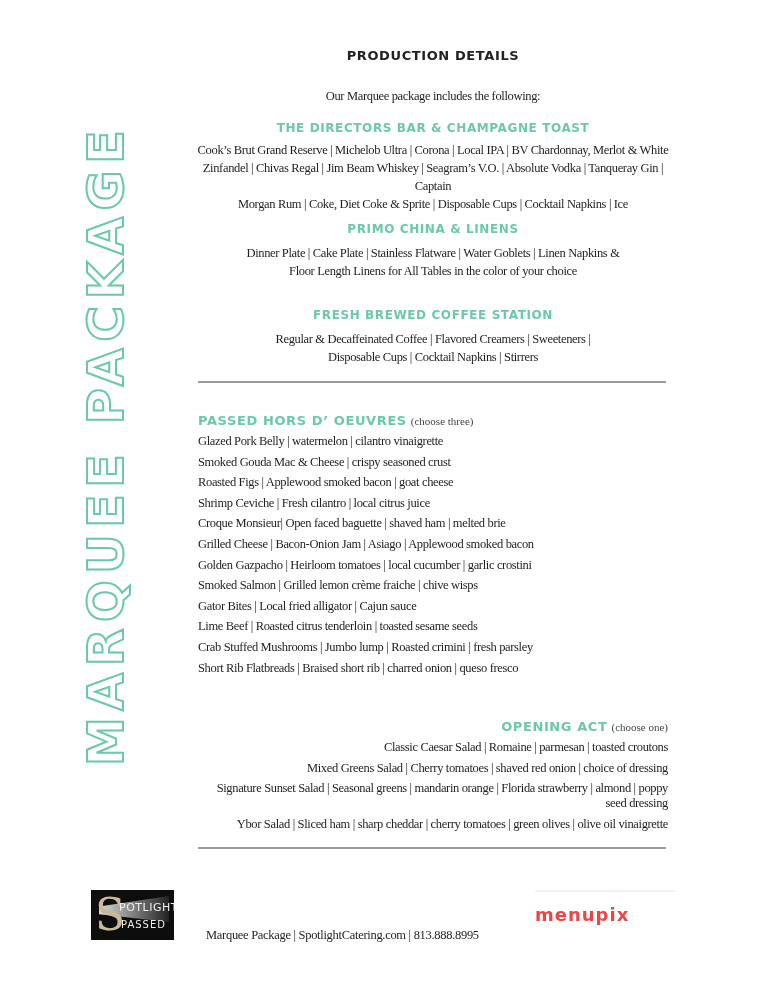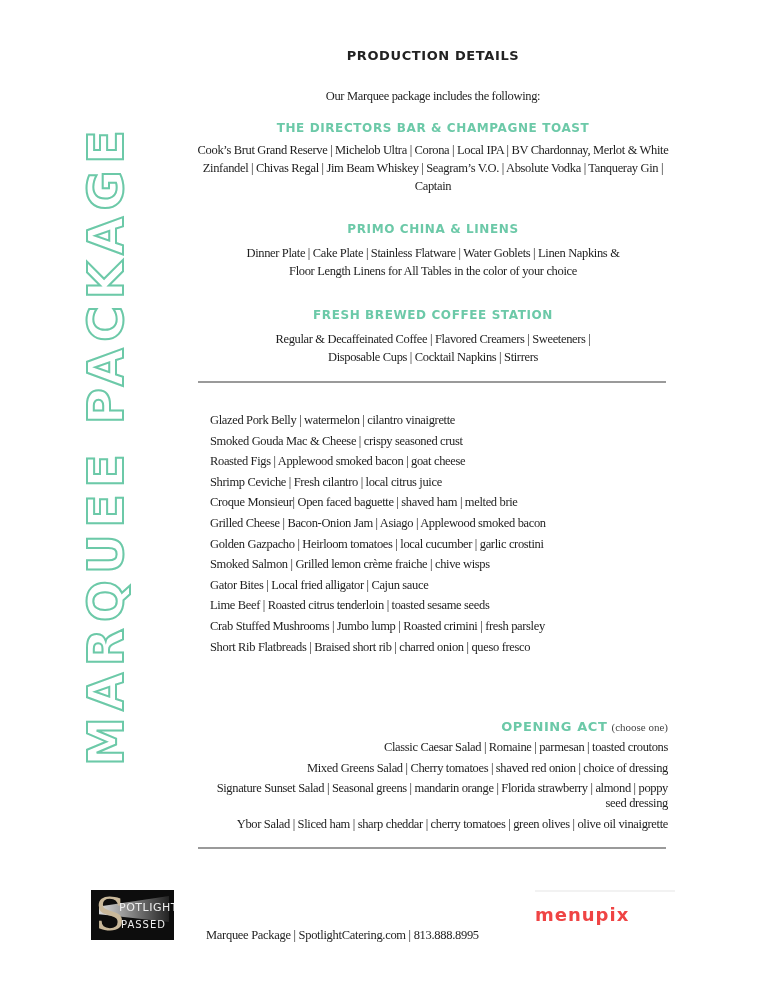--- a/index.html
+++ b/index.html
@@ -9,21 +9,21 @@
             transform-origin:0 0; transform:rotate(-90deg);
             font-family:"DejaVu Sans", sans-serif; font-weight:bold; font-size:49px; line-height:50px;
             letter-spacing:6.5px; white-space:nowrap; color:#ffffff;
             -webkit-text-stroke:2px #6cc9a8; text-shadow:0 0 1px #a8e0cc; }
   .center { position:absolute; left:200px; width:466px; text-align:center; }
   .h-black { font-family:"DejaVu Sans", sans-serif; font-weight:bold; font-size:13px; letter-spacing:0.6px; color:#222; }
   .h-teal { font-family:"DejaVu Sans", sans-serif; font-weight:bold; font-size:12px; letter-spacing:0.6px; color:#6cc9a8; }
   .body-txt { font-size:12.5px; line-height:18px; letter-spacing:-0.35px; }
   .divider { position:absolute; left:198px; width:468px; height:2px; background:#9a9a9a; }
   .list { position:absolute; left:198px; width:470px; }
-  .list .row { font-size:12.5px; line-height:20.6px; letter-spacing:-0.35px; white-space:nowrap;margin-left:12px; }
+  .list .row { font-size:12.5px; line-height:20.6px; letter-spacing:-0.35px; white-space:nowrap; }
   .small { font-family:"Liberation Serif", serif; font-size:11px; color:#444; font-weight:normal; letter-spacing:0; }
   .right-list { position:absolute; left:198px; width:470px; text-align:right; }
   .right-list .row { font-size:12.5px; line-height:20.6px; letter-spacing:-0.35px; }
   .right-list .row.wrap { line-height:15px; padding-top:3px; padding-bottom:3px; }
   .logo { position:absolute; left:91px; top:890px; width:83px; height:50px; background:#0d0d0d; overflow:hidden; }
   .logo .beam { position:absolute; left:8px; top:6px; width:70px; height:26px;
                 background:linear-gradient(90deg, rgba(240,240,240,0.9), rgba(120,120,120,0.2)); clip-path:polygon(0 40%,100% 0,100% 100%,0 70%); }
   .logo .s { position:absolute; left:4px; top:2px; font-family:"DejaVu Serif", serif; font-size:44px; color:#c9b89a; line-height:46px; }
   .logo .l1 { position:absolute; left:28px; top:11px; font-family:"DejaVu Sans", sans-serif; font-size:11px; color:#eee; letter-spacing:0.5px; }
   .logo .l2 { position:absolute; left:30px; top:29px; font-family:"DejaVu Sans", sans-serif; font-size:10px; color:#eee; letter-spacing:1px; }
@@ -36,37 +36,42 @@
 
 <div class="vtitle">MARQUEE PACKAGE</div>
 
 <div class="center h-black" style="top:48px;">PRODUCTION DETAILS</div>
 <div class="center body-txt" style="top:73px;margin-top:14px;">Our Marquee package includes the following:</div>
 
 <div class="center h-teal" style="top:121px;">THE DIRECTORS BAR &amp; CHAMPAGNE TOAST</div>
 <div class="center body-txt" style="top:141px; left:196px; width:474px;">
   <div>Cook’s Brut Grand Reserve | Michelob Ultra | Corona | Local IPA | BV Chardonnay, Merlot &amp; White</div>
   <div>Zinfandel | Chivas Regal | Jim Beam Whiskey | Seagram’s V.O. | Absolute Vodka | Tanqueray Gin | Captain</div>
+  <div>Morgan Rum | Coke, Diet Coke &amp; Sprite | Disposable Cups | Cocktail Napkins | Ice</div>
 </div>
 
 <div class="center h-teal" style="top:222px;">PRIMO CHINA &amp; LINENS</div>
 <div class="center body-txt" style="top:244px;text-align:center;">
   <div>Dinner Plate | Cake Plate | Stainless Flatware | Water Goblets | Linen Napkins &amp;</div>
   <div>Floor Length Linens for All Tables in the color of your choice</div>
 </div>
 
 <div class="center h-teal" style="top:308px;">FRESH BREWED COFFEE STATION</div>
 <div class="center body-txt" style="top:330px;">
   <div>Regular &amp; Decaffeinated Coffee | Flavored Creamers | Sweeteners |</div>
   <div>Disposable Cups | Cocktail Napkins | Stirrers</div>
 </div>
 
 <div class="divider" style="top:381px;"></div>
 
 <div class="list" style="top:410px;">
+  <div style="line-height:20px; white-space:nowrap;">
+    <span class="h-teal" style="font-size:13px;">PASSED HORS D’ OEUVRES</span>
+    <span class="small">(choose three)</span>
+  </div>
   <div class="row">Glazed Pork Belly | watermelon | cilantro vinaigrette</div>
   <div class="row">Smoked Gouda Mac &amp; Cheese | crispy seasoned crust</div>
   <div class="row">Roasted Figs | Applewood smoked bacon | goat cheese</div>
   <div class="row">Shrimp Ceviche | Fresh cilantro | local citrus juice</div>
   <div class="row">Croque Monsieur| Open faced baguette | shaved ham | melted brie</div>
   <div class="row">Grilled Cheese | Bacon-Onion Jam | Asiago | Applewood smoked bacon</div>
   <div class="row">Golden Gazpacho | Heirloom tomatoes | local cucumber | garlic crostini</div>
   <div class="row">Smoked Salmon | Grilled lemon crème fraiche | chive wisps</div>
   <div class="row">Gator Bites | Local fried alligator | Cajun sauce</div>
   <div class="row">Lime Beef | Roasted citrus tenderloin | toasted sesame seeds</div>

